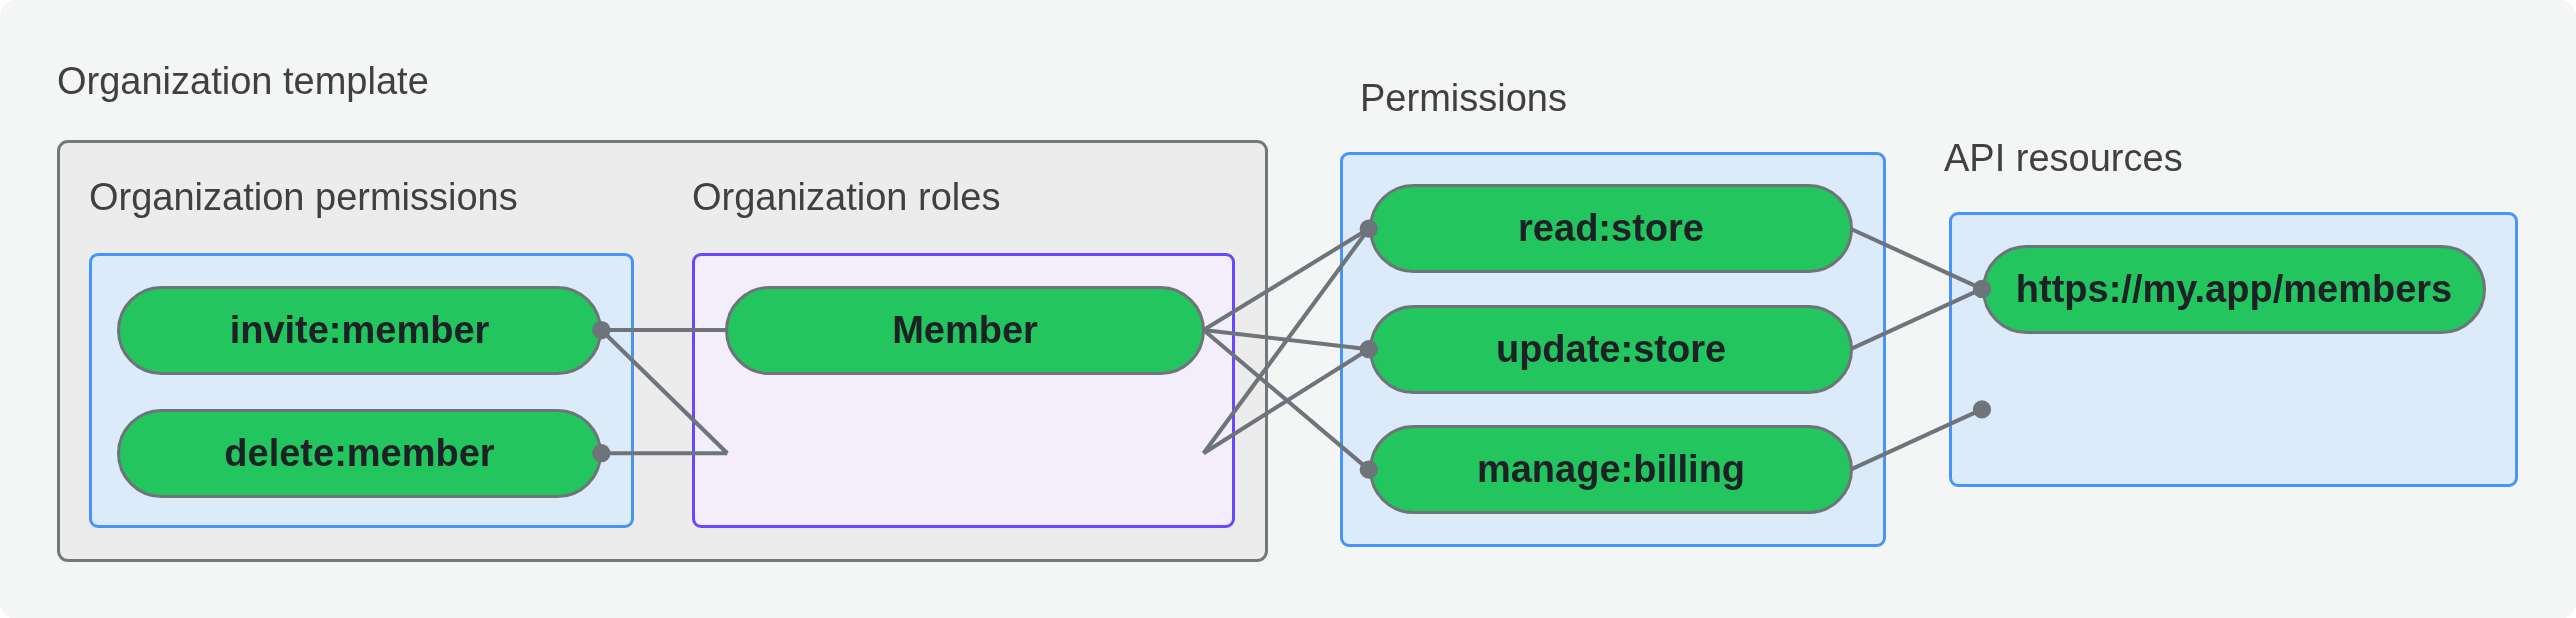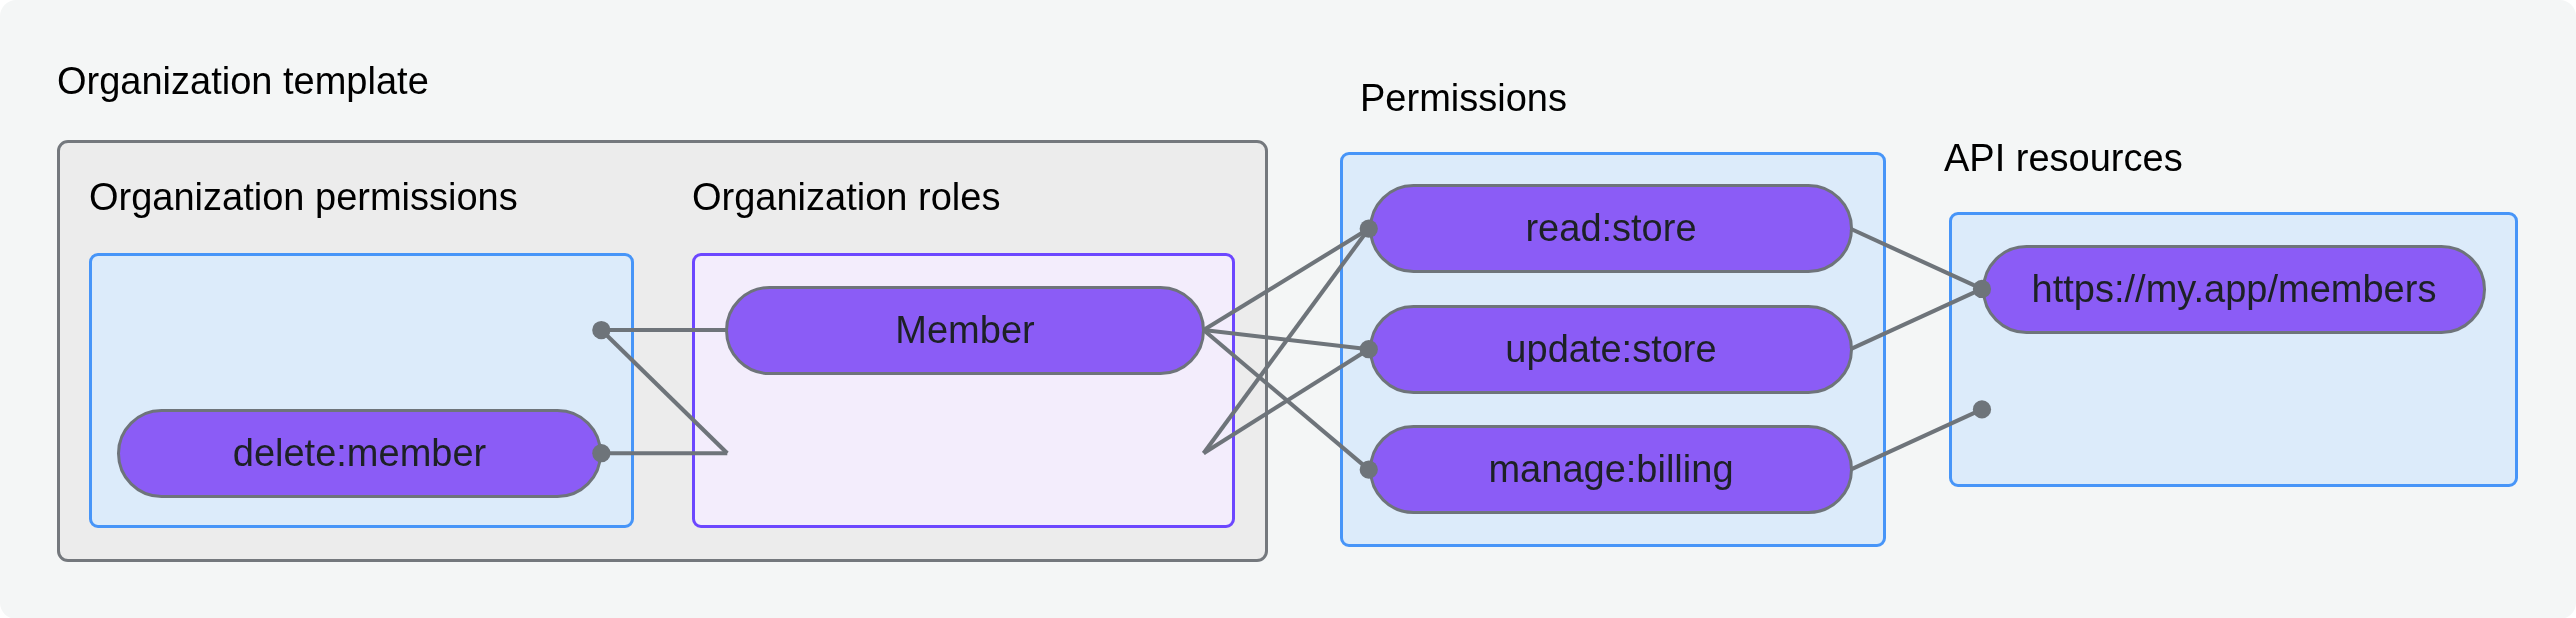--- a/index.html
+++ b/index.html
@@ -13,21 +13,21 @@
     width: 2576px;
     height: 619px;
     background: #f4f6f6;
     border-radius: 16.4px;
     overflow: hidden;
   }
   .group-label {
     position: absolute;
     font-size: 38px;
     line-height: 1.15;
-    color: #000000;
+    color: #404040;
     white-space: nowrap;
   }
   .container-box {
     position: absolute;
     box-sizing: border-box;
     border-radius: 11px;
   }
   .gray-box {
     background: #ececec;
     border: 3.7px solid #74787d;
@@ -39,29 +39,30 @@
   }
   .purple-box {
     background: #f3edfc;
     border: 3.7px solid #6c47ff;
     border-radius: 9px;
   }
   .pill {
     position: absolute;
     box-sizing: border-box;
     height: 89px;
-    background: #8b5cf6;
+    background: #22c55e;
     border: 3.7px solid #6e747a;
     border-radius: 55px;
     display: flex;
     align-items: center;
     justify-content: center;
     font-size: 38px;
     color: #1d2126;
     white-space: nowrap;
+    font-weight: bold;
   }
   .wires {
     position: absolute;
     left: 0;
     top: 0;
     width: 2576px;
     height: 619px;
     pointer-events: none;
   }
   .wires line {
@@ -78,20 +79,21 @@
 <div class="canvas">
 
   <div class="group-label" style="left:57px; top:60px;">Organization template</div>
 
   <div class="container-box gray-box" style="left:57px; top:140px; width:1211px; height:422px;"></div>
 
   <div class="group-label" style="left:89px; top:176px;">Organization permissions</div>
 
   <div class="container-box blue-box" style="left:89px; top:253px; width:545px; height:275px;"></div>
 
+  <div class="pill" style="left:117px; top:286px; width:485px;">invite:member</div>
 
   <div class="pill" style="left:117px; top:409px; width:485px;">delete:member</div>
 
   <div class="group-label" style="left:692px; top:176px;">Organization roles</div>
 
   <div class="container-box purple-box" style="left:692px; top:253px; width:543px; height:275px;"></div>
 
   <div class="pill" style="left:725px; top:286px; width:480px;">Member</div>
 
 

